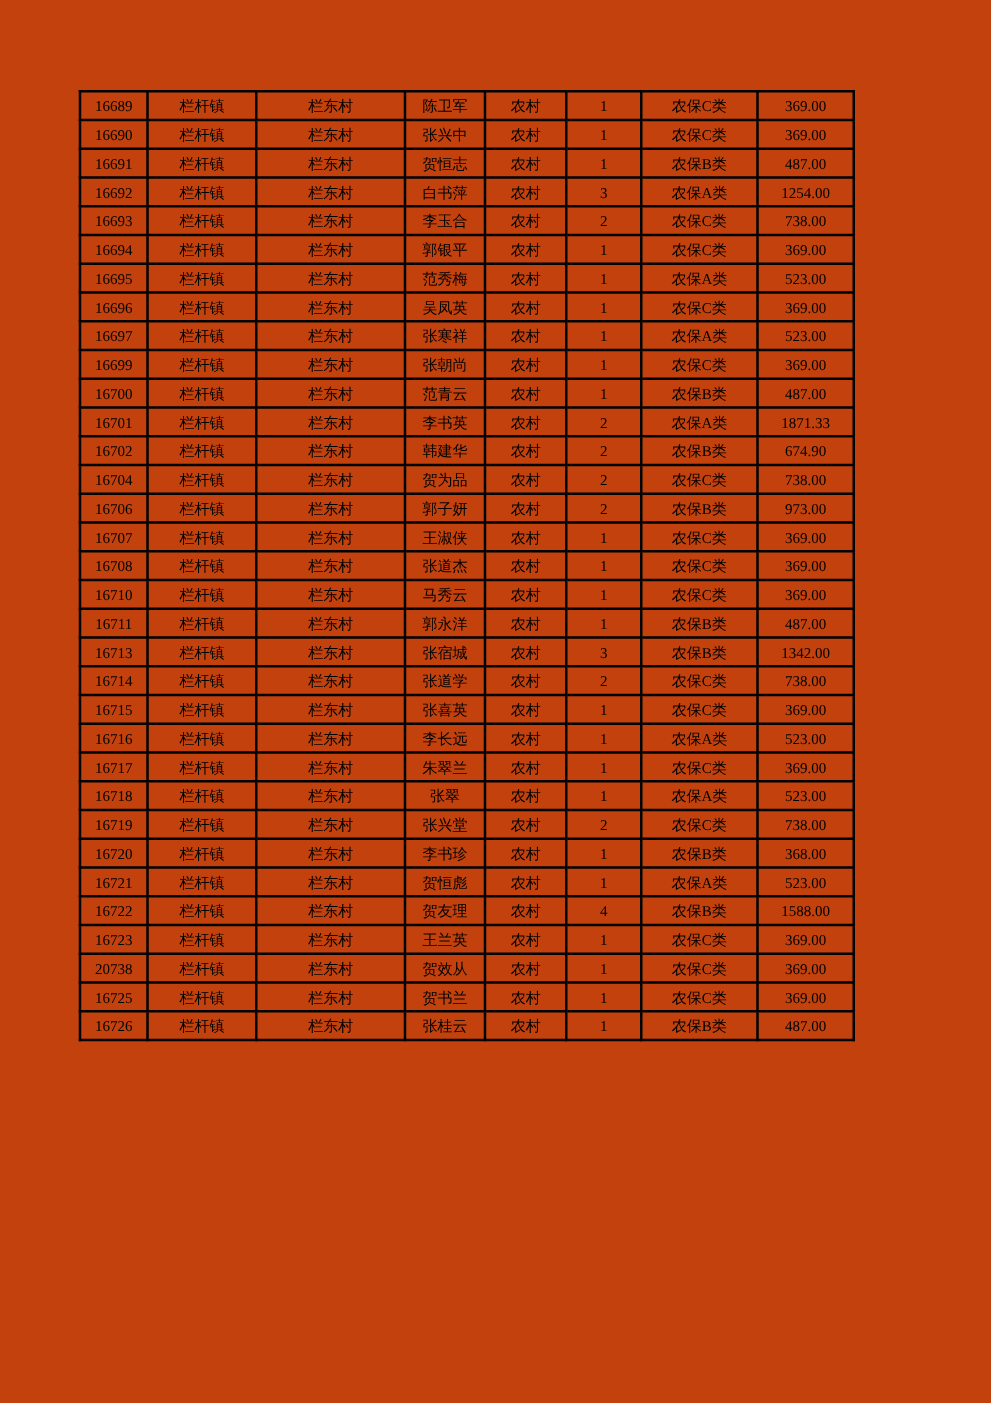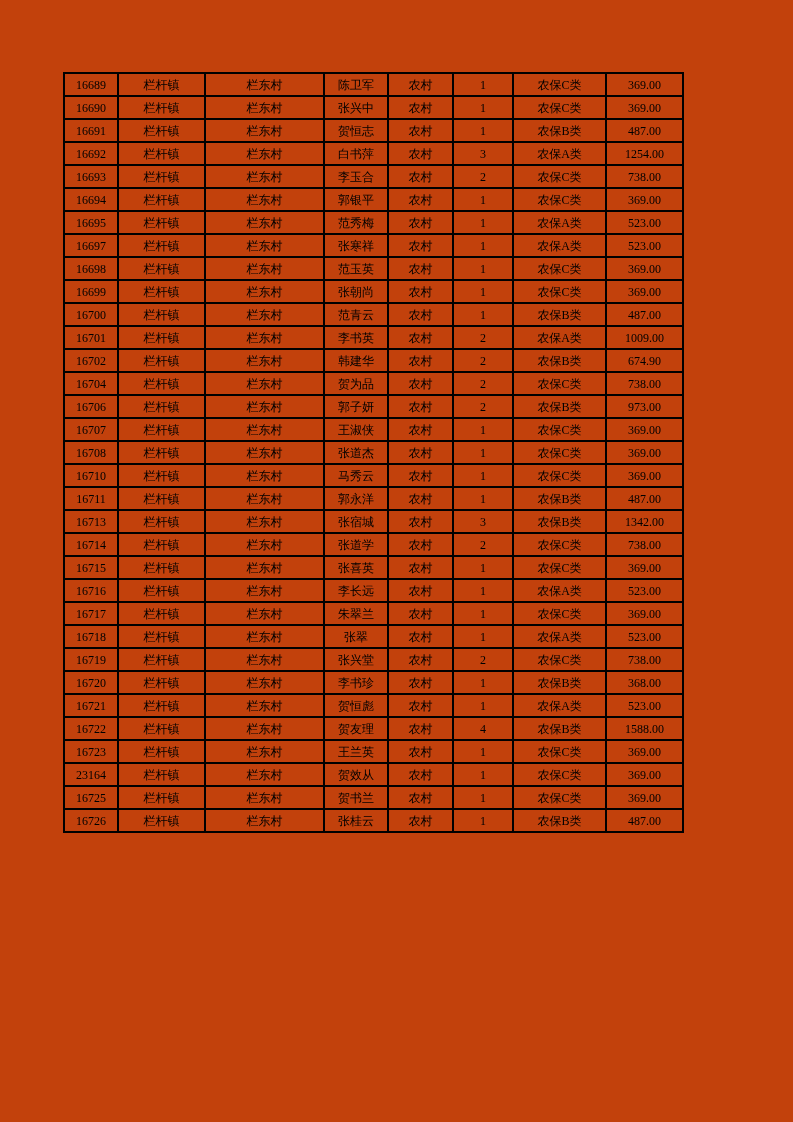--- a/index.html
+++ b/index.html
@@ -124,40 +124,40 @@
           <td>16695</td>
           <td>栏杆镇</td>
           <td>栏东村</td>
           <td>范秀梅</td>
           <td>农村</td>
           <td>1</td>
           <td>农保A类</td>
           <td>523.00</td>
         </tr>
         <tr>
+          <td>16696</td>
+          <td>栏杆镇</td>
+          <td>栏东村</td>
+          <td>吴凤英</td>
+          <td>农村</td>
+          <td>1</td>
+          <td>农保C类</td>
+          <td>369.00</td>
+        </tr>
+        <tr>
           <td>16697</td>
           <td>栏杆镇</td>
           <td>栏东村</td>
           <td>张寒祥</td>
           <td>农村</td>
           <td>1</td>
           <td>农保A类</td>
           <td>523.00</td>
         </tr>
         <tr>
-          <td>16698</td>
-          <td>栏杆镇</td>
-          <td>栏东村</td>
-          <td>范玉英</td>
-          <td>农村</td>
-          <td>1</td>
-          <td>农保C类</td>
-          <td>369.00</td>
-        </tr>
-        <tr>
           <td>16699</td>
           <td>栏杆镇</td>
           <td>栏东村</td>
           <td>张朝尚</td>
           <td>农村</td>
           <td>1</td>
           <td>农保C类</td>
           <td>369.00</td>
         </tr>
         <tr>
@@ -171,21 +171,21 @@
           <td>487.00</td>
         </tr>
         <tr>
           <td>16701</td>
           <td>栏杆镇</td>
           <td>栏东村</td>
           <td>李书英</td>
           <td>农村</td>
           <td>2</td>
           <td>农保A类</td>
-          <td>1009.00</td>
+          <td>1871.33</td>
         </tr>
         <tr>
           <td>16702</td>
           <td>栏杆镇</td>
           <td>栏东村</td>
           <td>韩建华</td>
           <td>农村</td>
           <td>2</td>
           <td>农保B类</td>
           <td>674.90</td>
@@ -354,21 +354,21 @@
           <td>16723</td>
           <td>栏杆镇</td>
           <td>栏东村</td>
           <td>王兰英</td>
           <td>农村</td>
           <td>1</td>
           <td>农保C类</td>
           <td>369.00</td>
         </tr>
         <tr>
-          <td>23164</td>
+          <td>20738</td>
           <td>栏杆镇</td>
           <td>栏东村</td>
           <td>贺效从</td>
           <td>农村</td>
           <td>1</td>
           <td>农保C类</td>
           <td>369.00</td>
         </tr>
         <tr>
           <td>16725</td>

